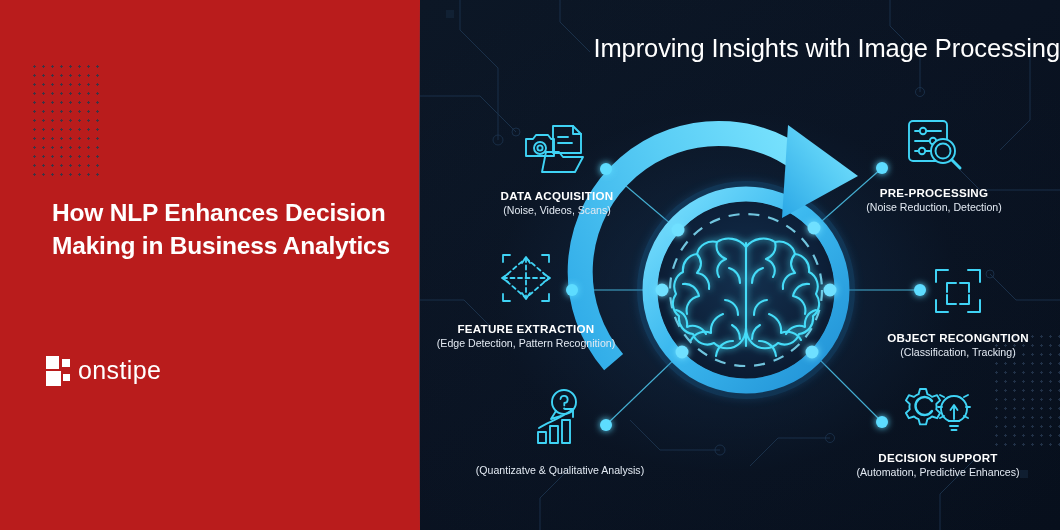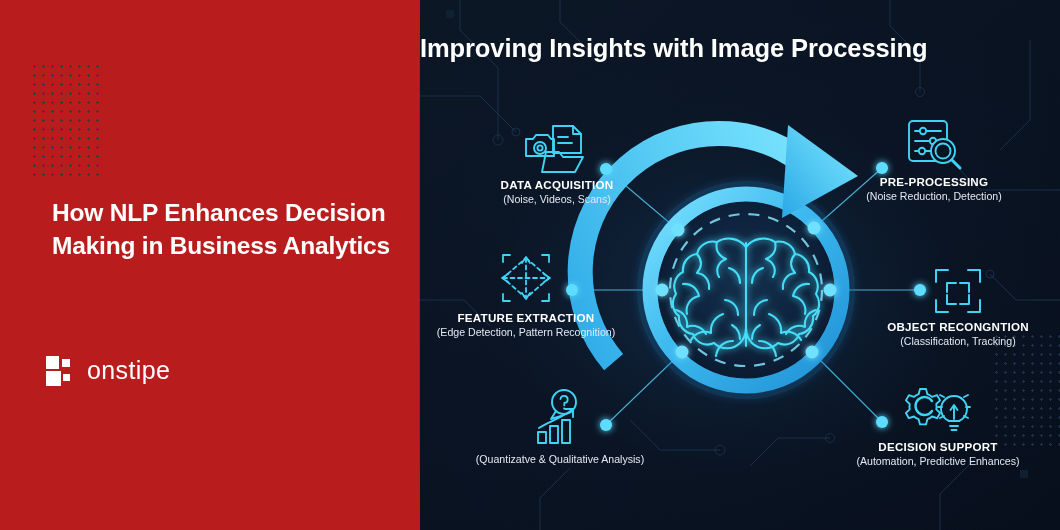--- a/index.html
+++ b/index.html
@@ -24,21 +24,21 @@
     opacity:.85;
   }
   .left-title {
     position:absolute; left:52px; top:196px; width:360px;
     color:#ffffff;
     font-size:24.5px; font-weight:bold; line-height:1.35;
     letter-spacing:-0.2px;
   }
   .logo-wrap {
     position:absolute; left:46px; top:355px;
-    display:flex; align-items:center; gap:11px;
+    display:flex; align-items:center; gap:2px;
   }
   .logo-mark { position:relative; width:30px; height:30px; }
   .logo-mark i { position:absolute; background:#ffffff; display:block; }
   .lm1 { left:0;   top:1px;  width:13px; height:13px; }
   .lm2 { left:16px;top:4px;  width:8px;  height:8px; }
   .lm3 { left:0;   top:16px; width:15px; height:15px; }
   .lm4 { left:17px;top:19px; width:7px;  height:7px; }
   .logo-text { color:#ffffff; font-size:25px; letter-spacing:.4px; }
 
   .panel-divider {
@@ -58,22 +58,22 @@
   .dot-grid-right {
     position:absolute; right:0px; top:332px; width:68px; height:118px;
     background-image:radial-gradient(#24354c 1.1px, transparent 1.2px);
     background-size:9px 9px;
     opacity:.9;
   }
   .bg-circuits { position:absolute; inset:0; width:640px; height:530px; }
 
   .main-title {
     position:absolute; left:0; top:32px; width:640px;
-    text-align:left; color:#ffffff;
-    font-size:25.5px; font-weight:bold; line-height:1.32;
+    text-align:right; color:#ffffff;
+    font-size:25.5px; font-weight:normal; line-height:1.32;
     letter-spacing:-0.1px;
     z-index:4;
   }
 
   .diagram { position:absolute; left:0; top:0; width:640px; height:530px; z-index:3; }
 
   
   .node { position:absolute; z-index:6; }
   .node .icon { display:block; }
   .node .title {
@@ -91,21 +91,21 @@
   .n-feat  { left:6px;   top:250px; width:200px; }
   .n-obj   { left:438px; top:265px; width:200px; }
   .n-data  { left:40px;  top:388px; width:200px; }
   .n-dec   { left:404px; top:385px; width:228px; }
   .n-acq .iconrow   { display:flex; justify-content:center; }
   .n-pre .iconrow   { display:flex; justify-content:center; }
   .n-feat .iconrow  { display:flex; justify-content:center; }
   .n-obj .iconrow   { display:flex; justify-content:center; }
   .n-data .iconrow  { display:flex; justify-content:center; }
   .n-dec .iconrow   { display:flex; justify-content:center; }
-  .labels { margin-top:3px; }
+  .labels { margin-top:14px; }
 </style>
 </head>
 <body>
 
 <div id="stage">
 
   <div class="left-panel">
     <div class="dot-grid-left"></div>
 
     <div class="left-title">How NLP Enhances Decision Making in Business Analytics</div>

